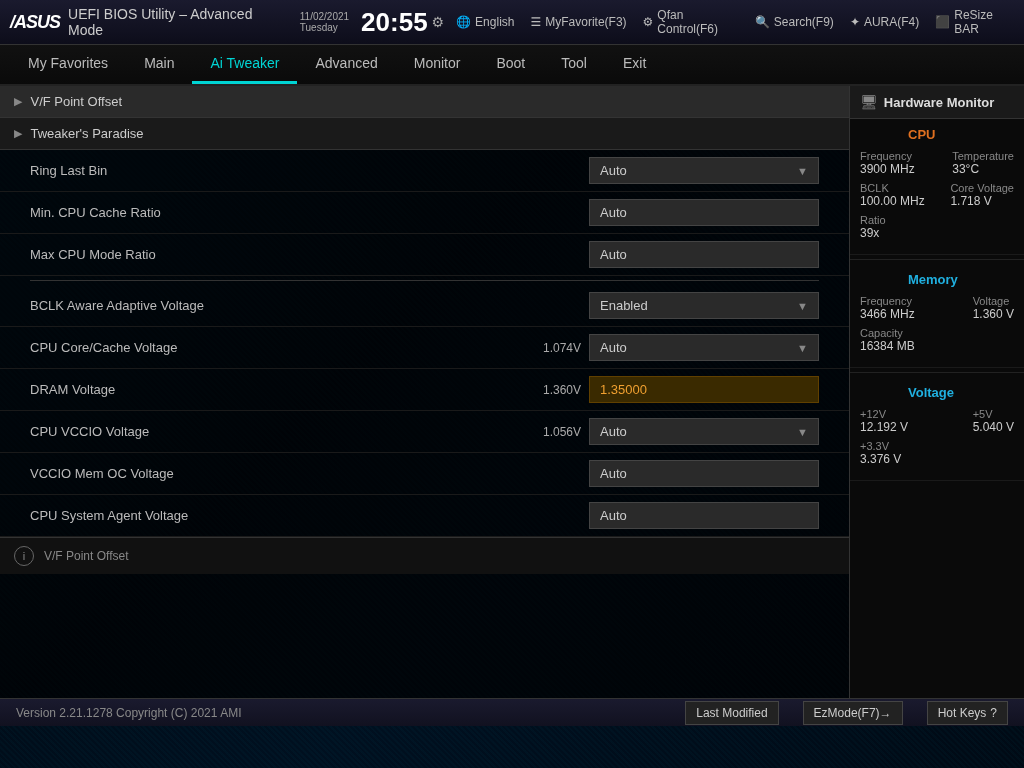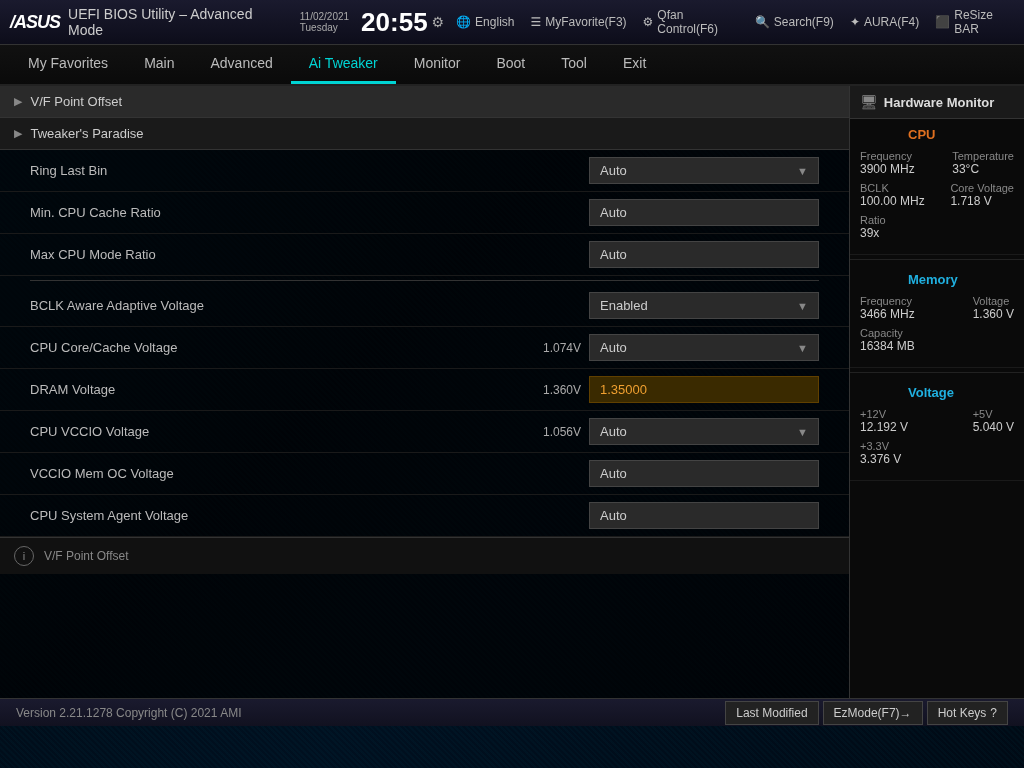--- a/index.html
+++ b/index.html
@@ -314,21 +314,21 @@
       justify-content: space-between;
       padding: 0 16px;
       border-top: 1px solid #333;
     }
     .footer-left {
       font-size: 12px;
       color: #888;
     }
     .footer-btns {
       display: flex;
-      gap: 4px;
+      gap: 24px;
       align-items: center;
     }
     .footer-btn {
       background: #222;
       border: 1px solid #444;
       color: #ccc;
       padding: 4px 10px;
       font-size: 12px;
       cursor: pointer;
       display: flex;
@@ -381,22 +381,22 @@
     <div class="header-tool-item">
       <span>⬛</span>
       <span>ReSize BAR</span>
     </div>
   </div>
 </div>
 
 <div class="nav-bar">
   <div class="nav-item">My Favorites</div>
   <div class="nav-item">Main</div>
+  <div class="nav-item active">Ai Tweaker</div>
   <div class="nav-item">Advanced</div>
-  <div class="nav-item active">Ai Tweaker</div>
   <div class="nav-item">Monitor</div>
   <div class="nav-item">Boot</div>
   <div class="nav-item">Tool</div>
   <div class="nav-item">Exit</div>
 </div>
 
 <div class="main-layout">
 
   <div class="left-content">
 

